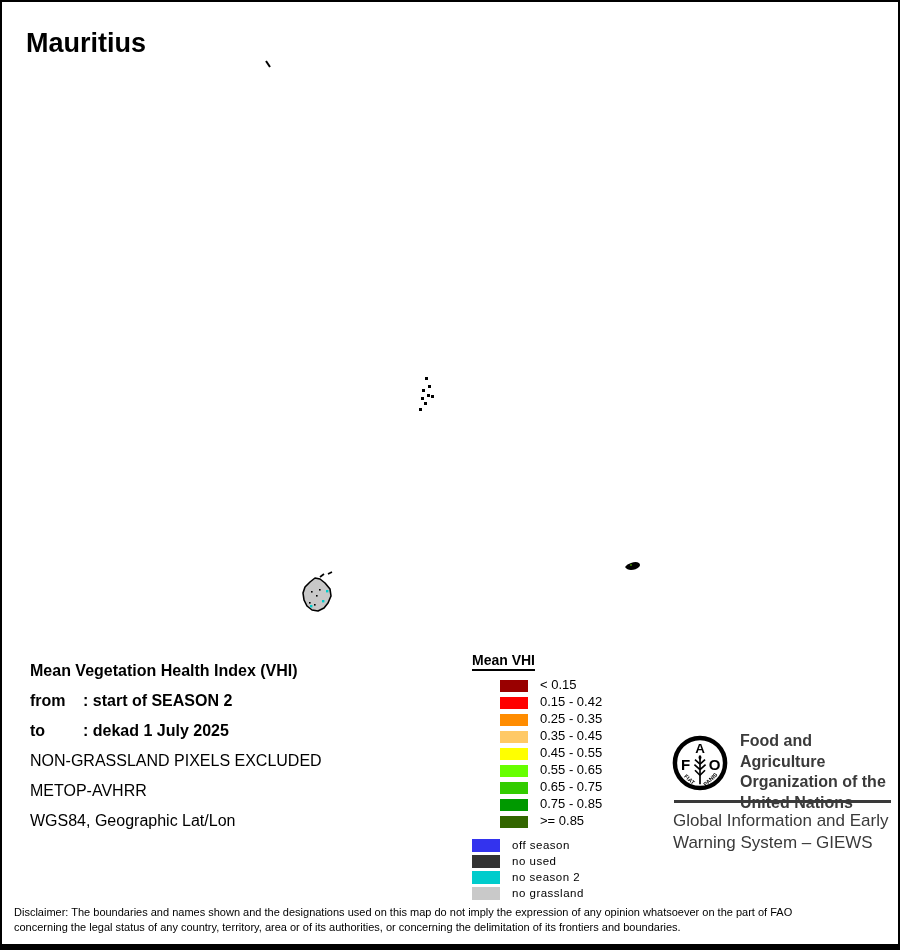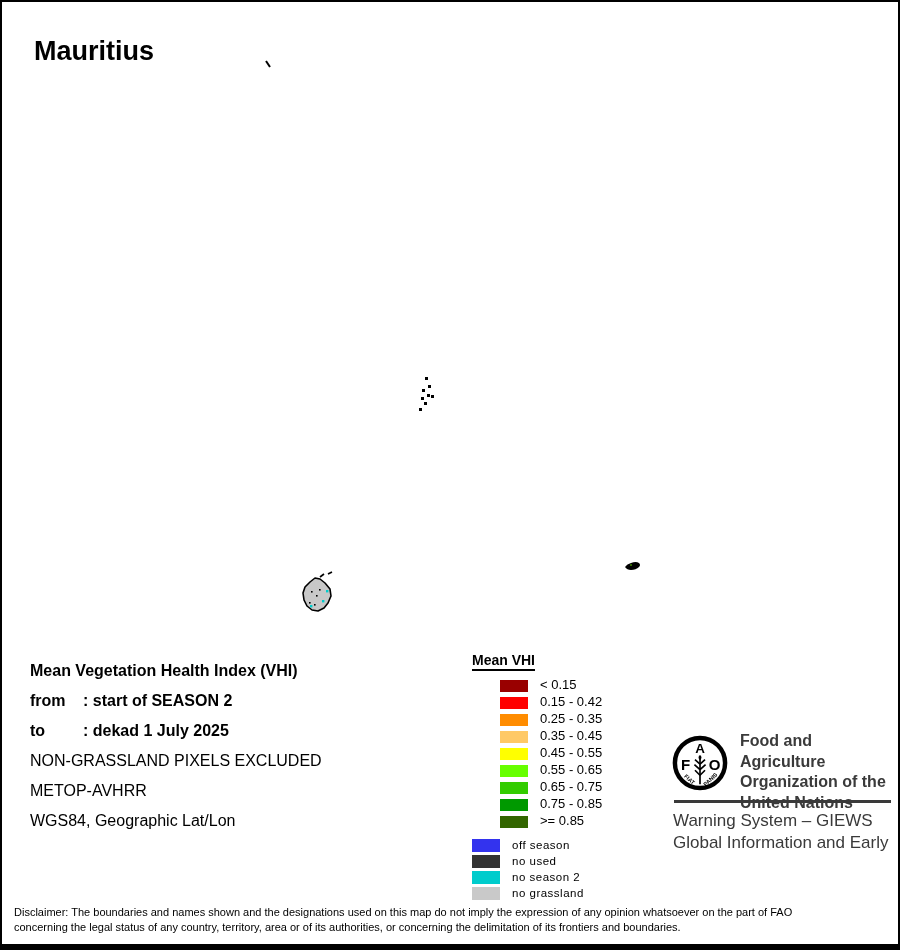--- a/index.html
+++ b/index.html
@@ -9,21 +9,21 @@
     box-sizing:border-box;
     border:2px solid #000;
     border-bottom-width:6px;
     background:#ffffff;
     font-family:"Liberation Sans", sans-serif;
     color:#000;
     overflow:hidden;
   }
   .page-title{
     position:absolute;left:20px;top:22px;
-    font-size:27px;font-weight:bold;margin:12px;letter-spacing:0px;
+    font-size:27px;font-weight:bold;margin:4px;letter-spacing:0px;
   }
   .map-layer{position:absolute;left:0;top:0;width:896px;height:942px;}
   
   .info{position:absolute;left:28px;top:654px;font-size:16px;}
   .info .row{height:30px;line-height:30px;white-space:nowrap;}
   .info .heading{font-weight:bold;}
   .info .kv b{display:inline-block;width:53px;font-weight:bold;}
   .info .kv span.val{font-weight:bold;}
   
   .legend{position:absolute;left:470px;top:649px;}
@@ -184,22 +184,22 @@
 
   <div class="fao-org">
     <div>Food and Agriculture</div>
     <div>Organization of the</div>
     <div>United Nations</div>
   </div>
 
   <div class="fao-divider"></div>
 
   <div class="giews">
+    <div>Global Information and Early</div>
     <div>Warning System – GIEWS</div>
-    <div>Global Information and Early</div>
   </div>
 
   <div class="disclaimer">
     <div>Disclaimer: The boundaries and names shown and the designations used on this map do not imply the expression of any opinion whatsoever on the part of FAO</div>
     <div>concerning the legal status of any country, territory, area or of its authorities, or concerning the delimitation of its frontiers and boundaries.</div>
   </div>
 
 </div>
 
 </body></html>

